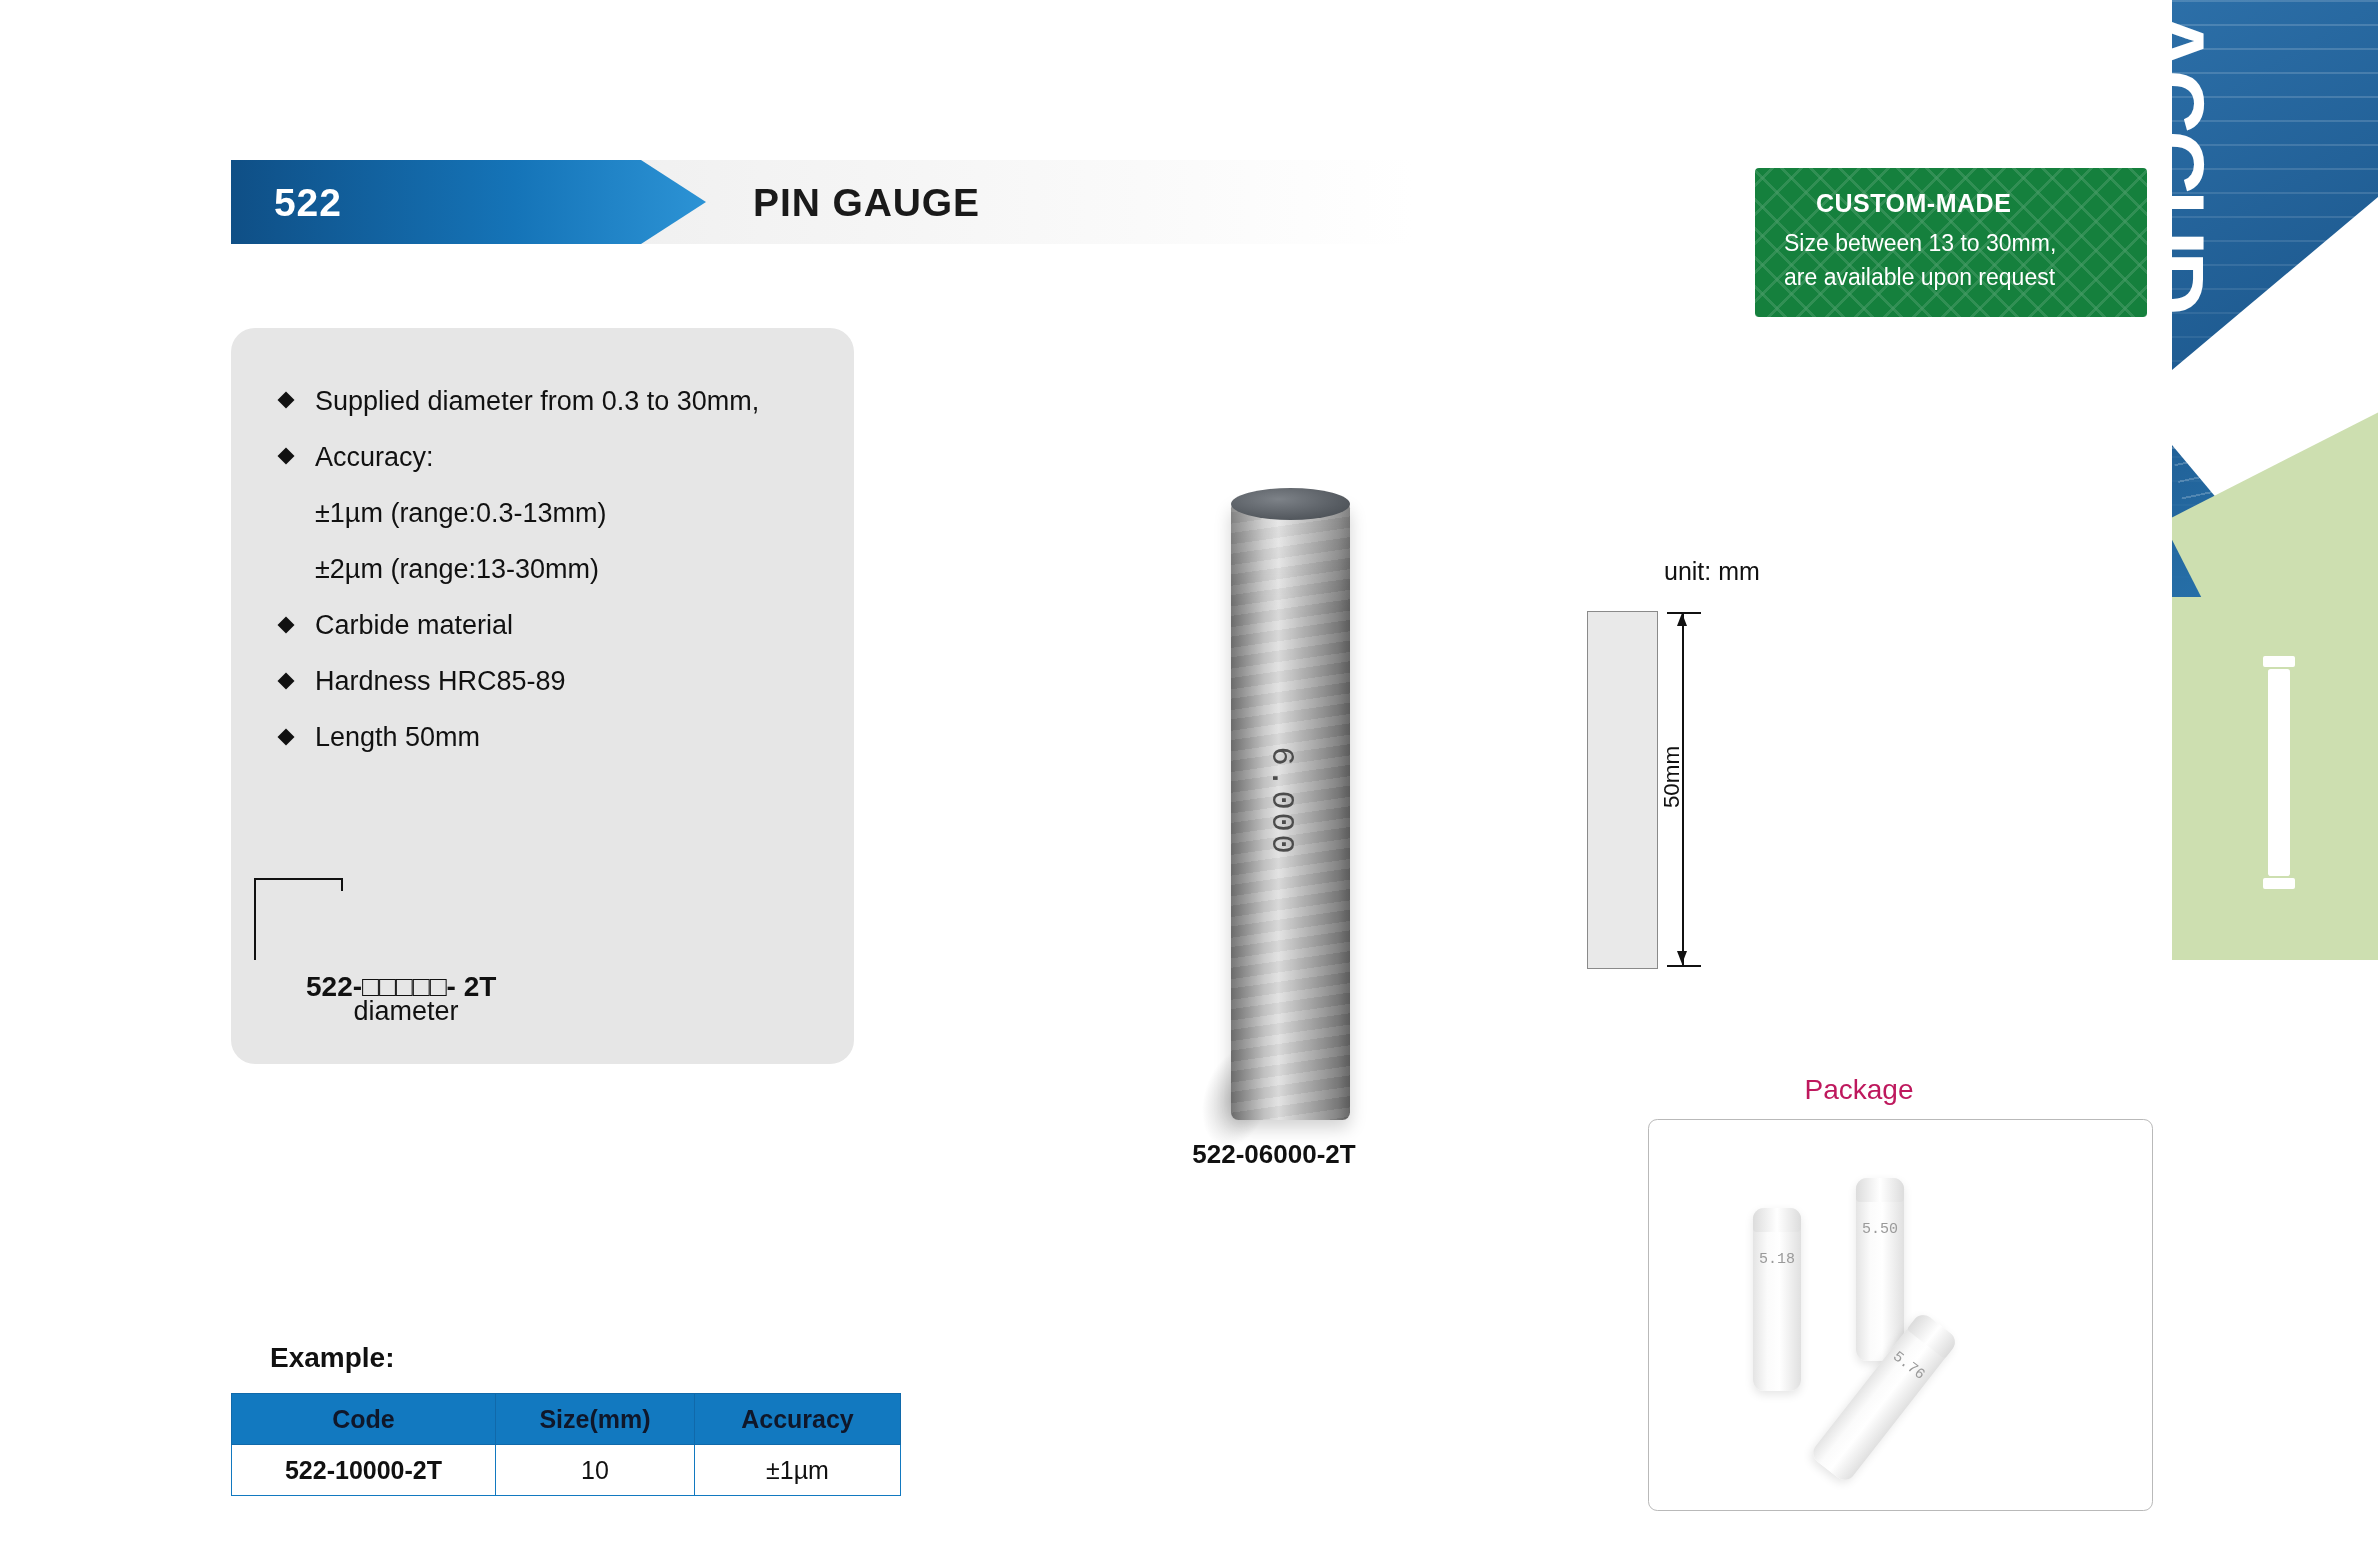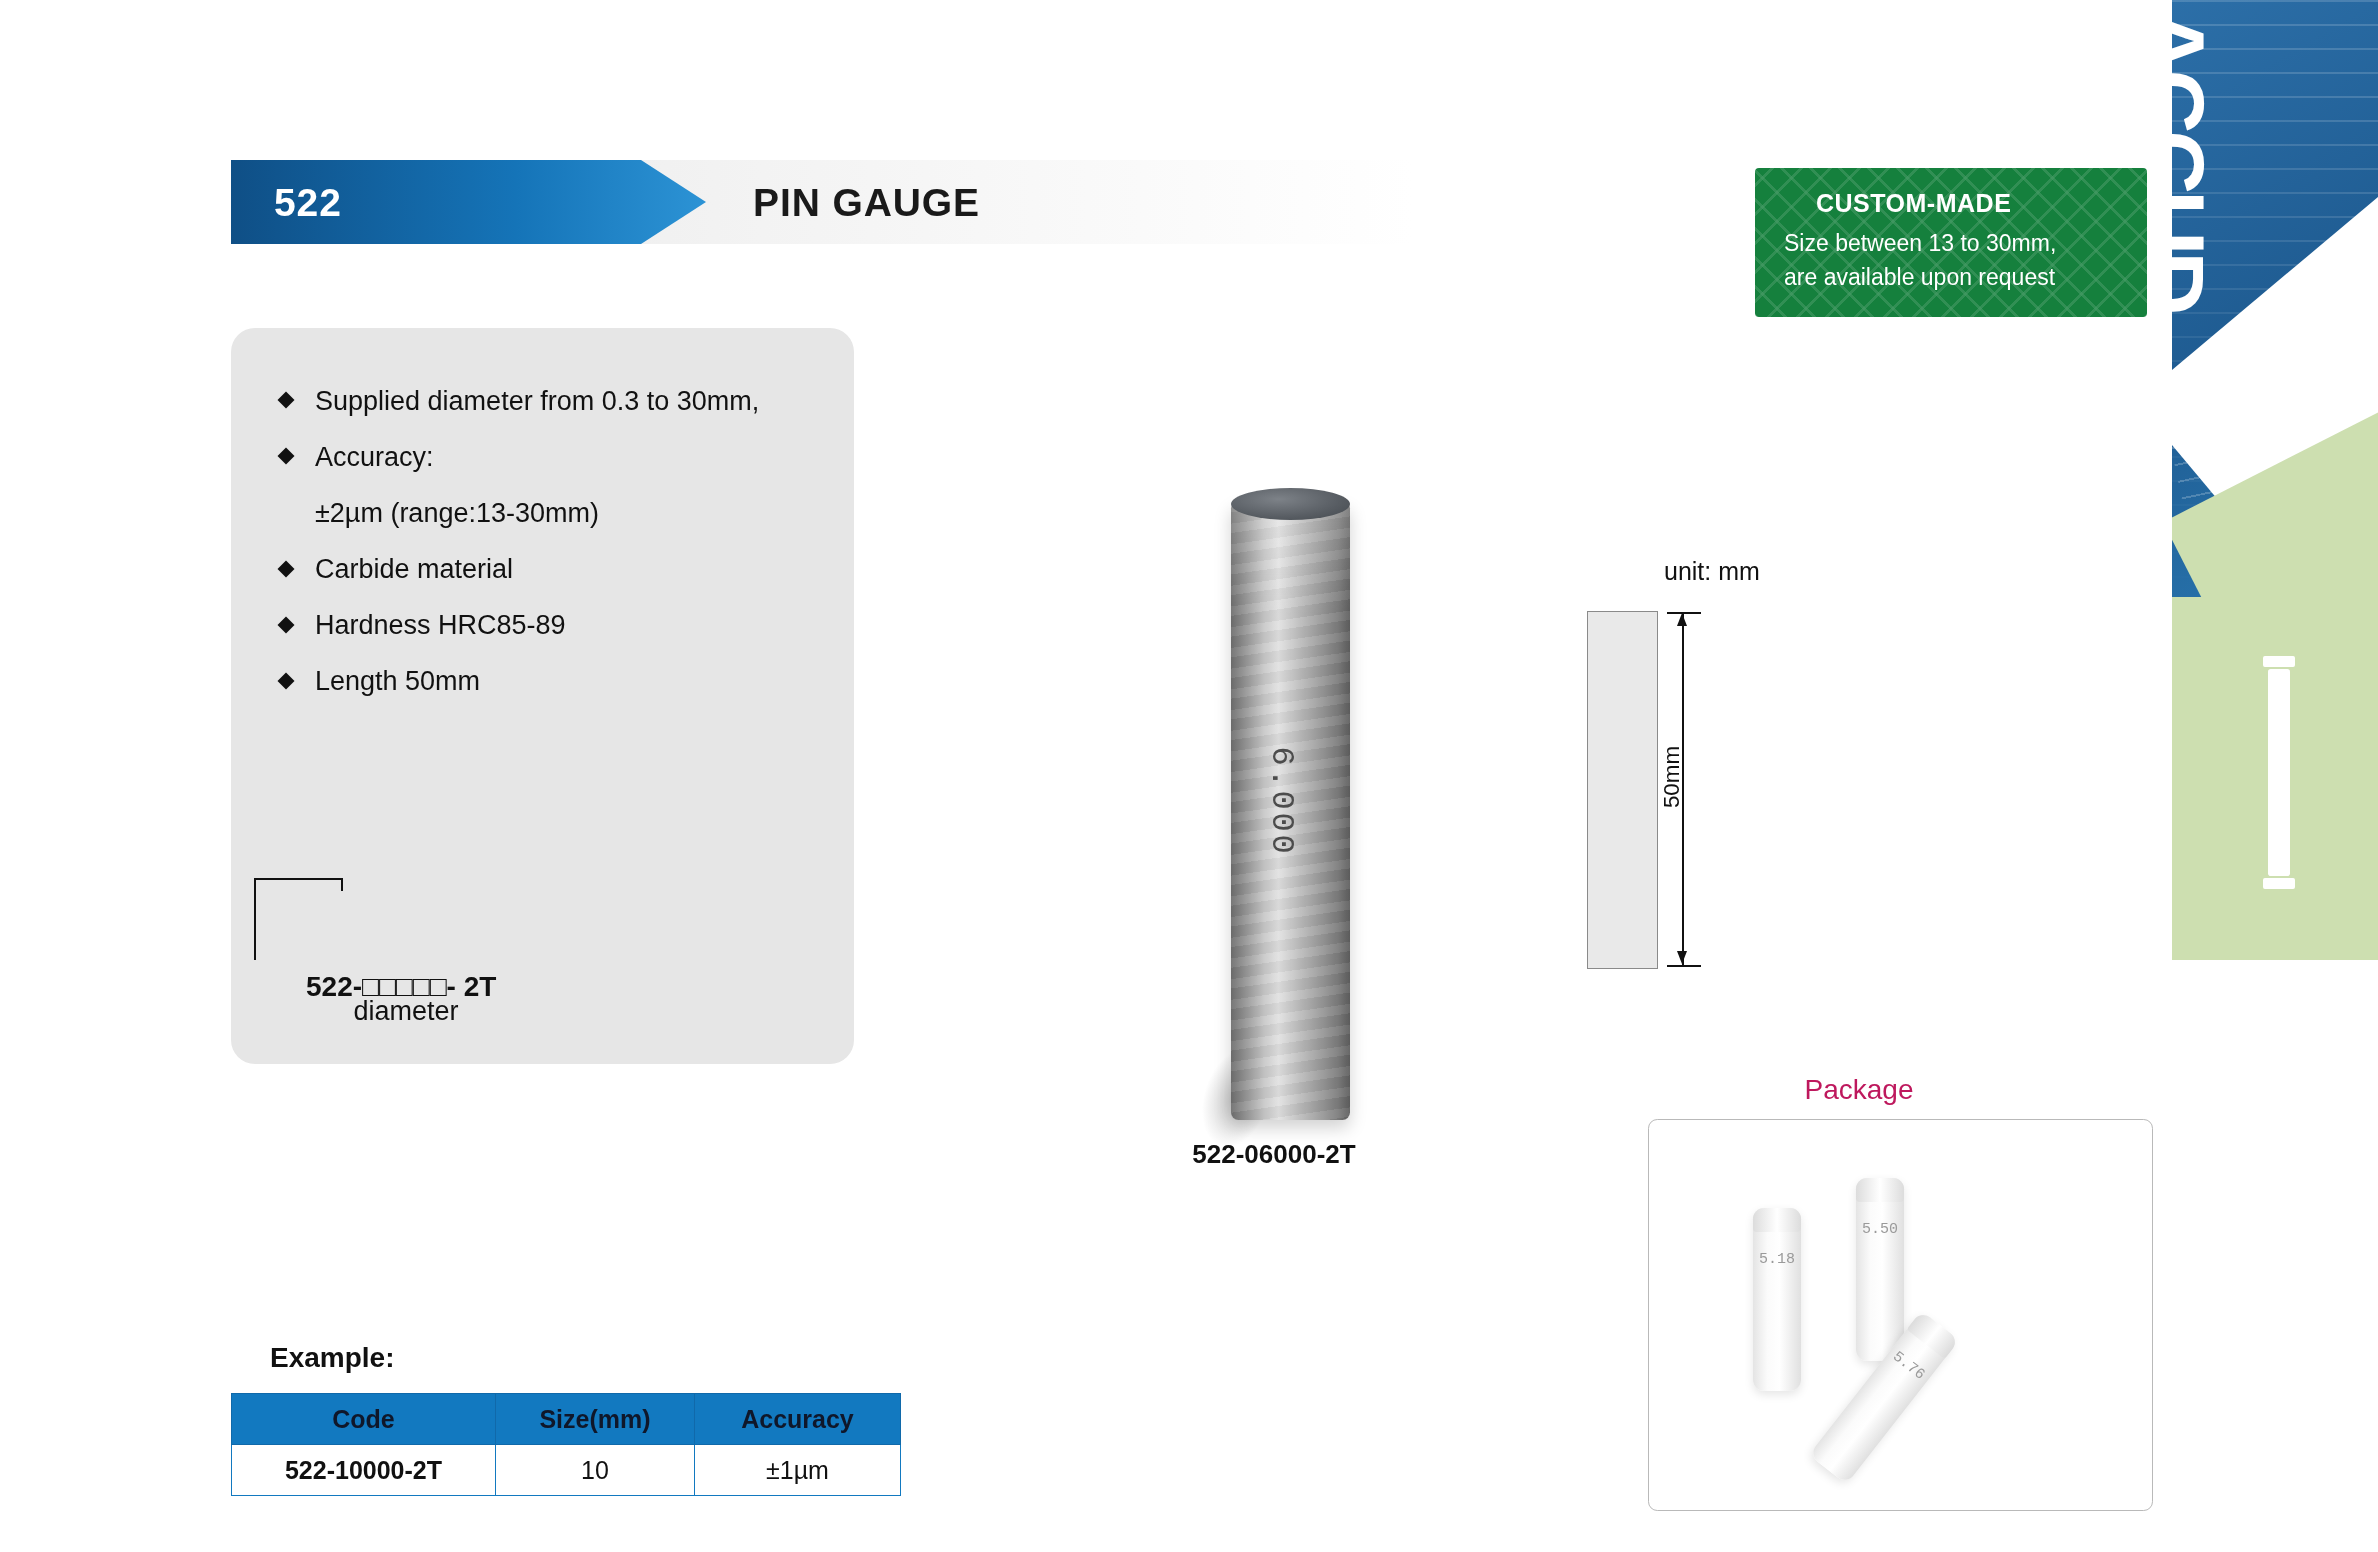--- a/index.html
+++ b/index.html
@@ -528,20 +528,21 @@
 <div class="spec-panel">
   <div class="spec-list">
     <div class="spec-item">
       <span class="bullet"></span>
       <span>Supplied diameter from 0.3 to 30mm,</span>
     </div>
     <div class="spec-item">
       <span class="bullet"></span>
       <span>Accuracy:</span>
     </div>
+    <div class="spec-sub">±1µm (range:0.3-13mm)</div>
     <div class="spec-sub">±2µm (range:13-30mm)</div>
     <div class="spec-item">
       <span class="bullet"></span>
       <span>Carbide material</span>
     </div>
     <div class="spec-item">
       <span class="bullet"></span>
       <span>Hardness HRC85-89</span>
     </div>
     <div class="spec-item">

